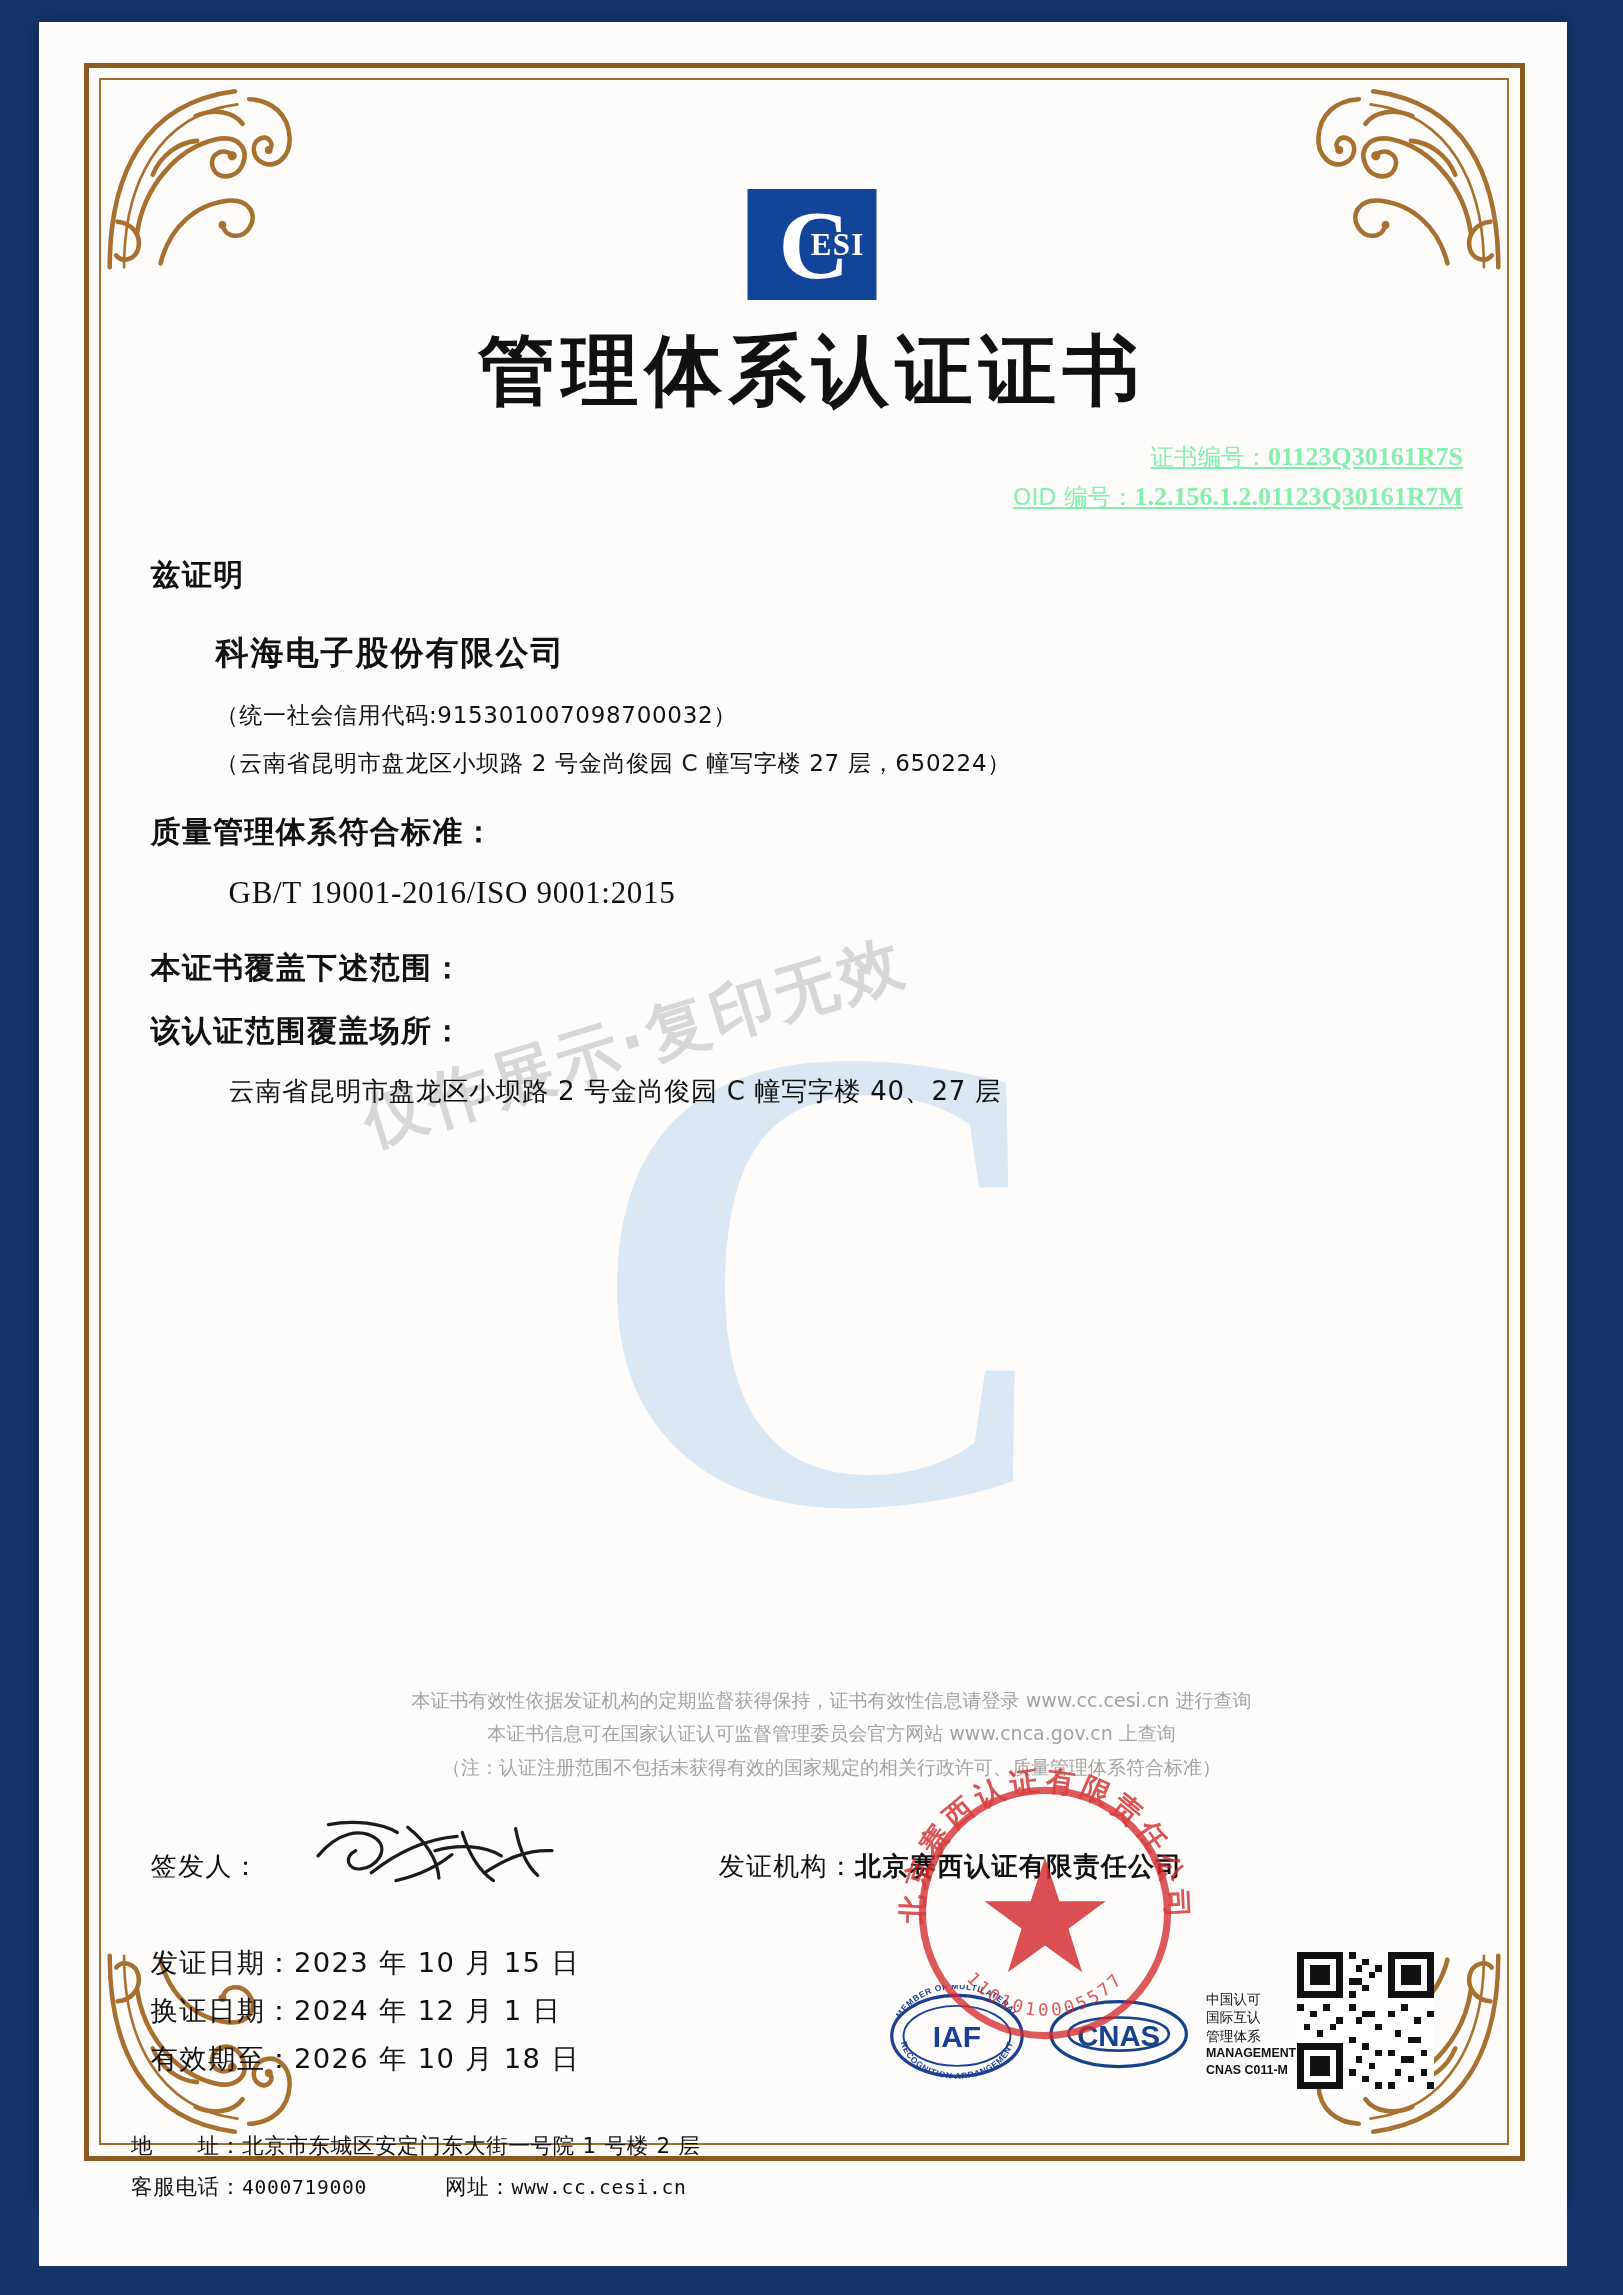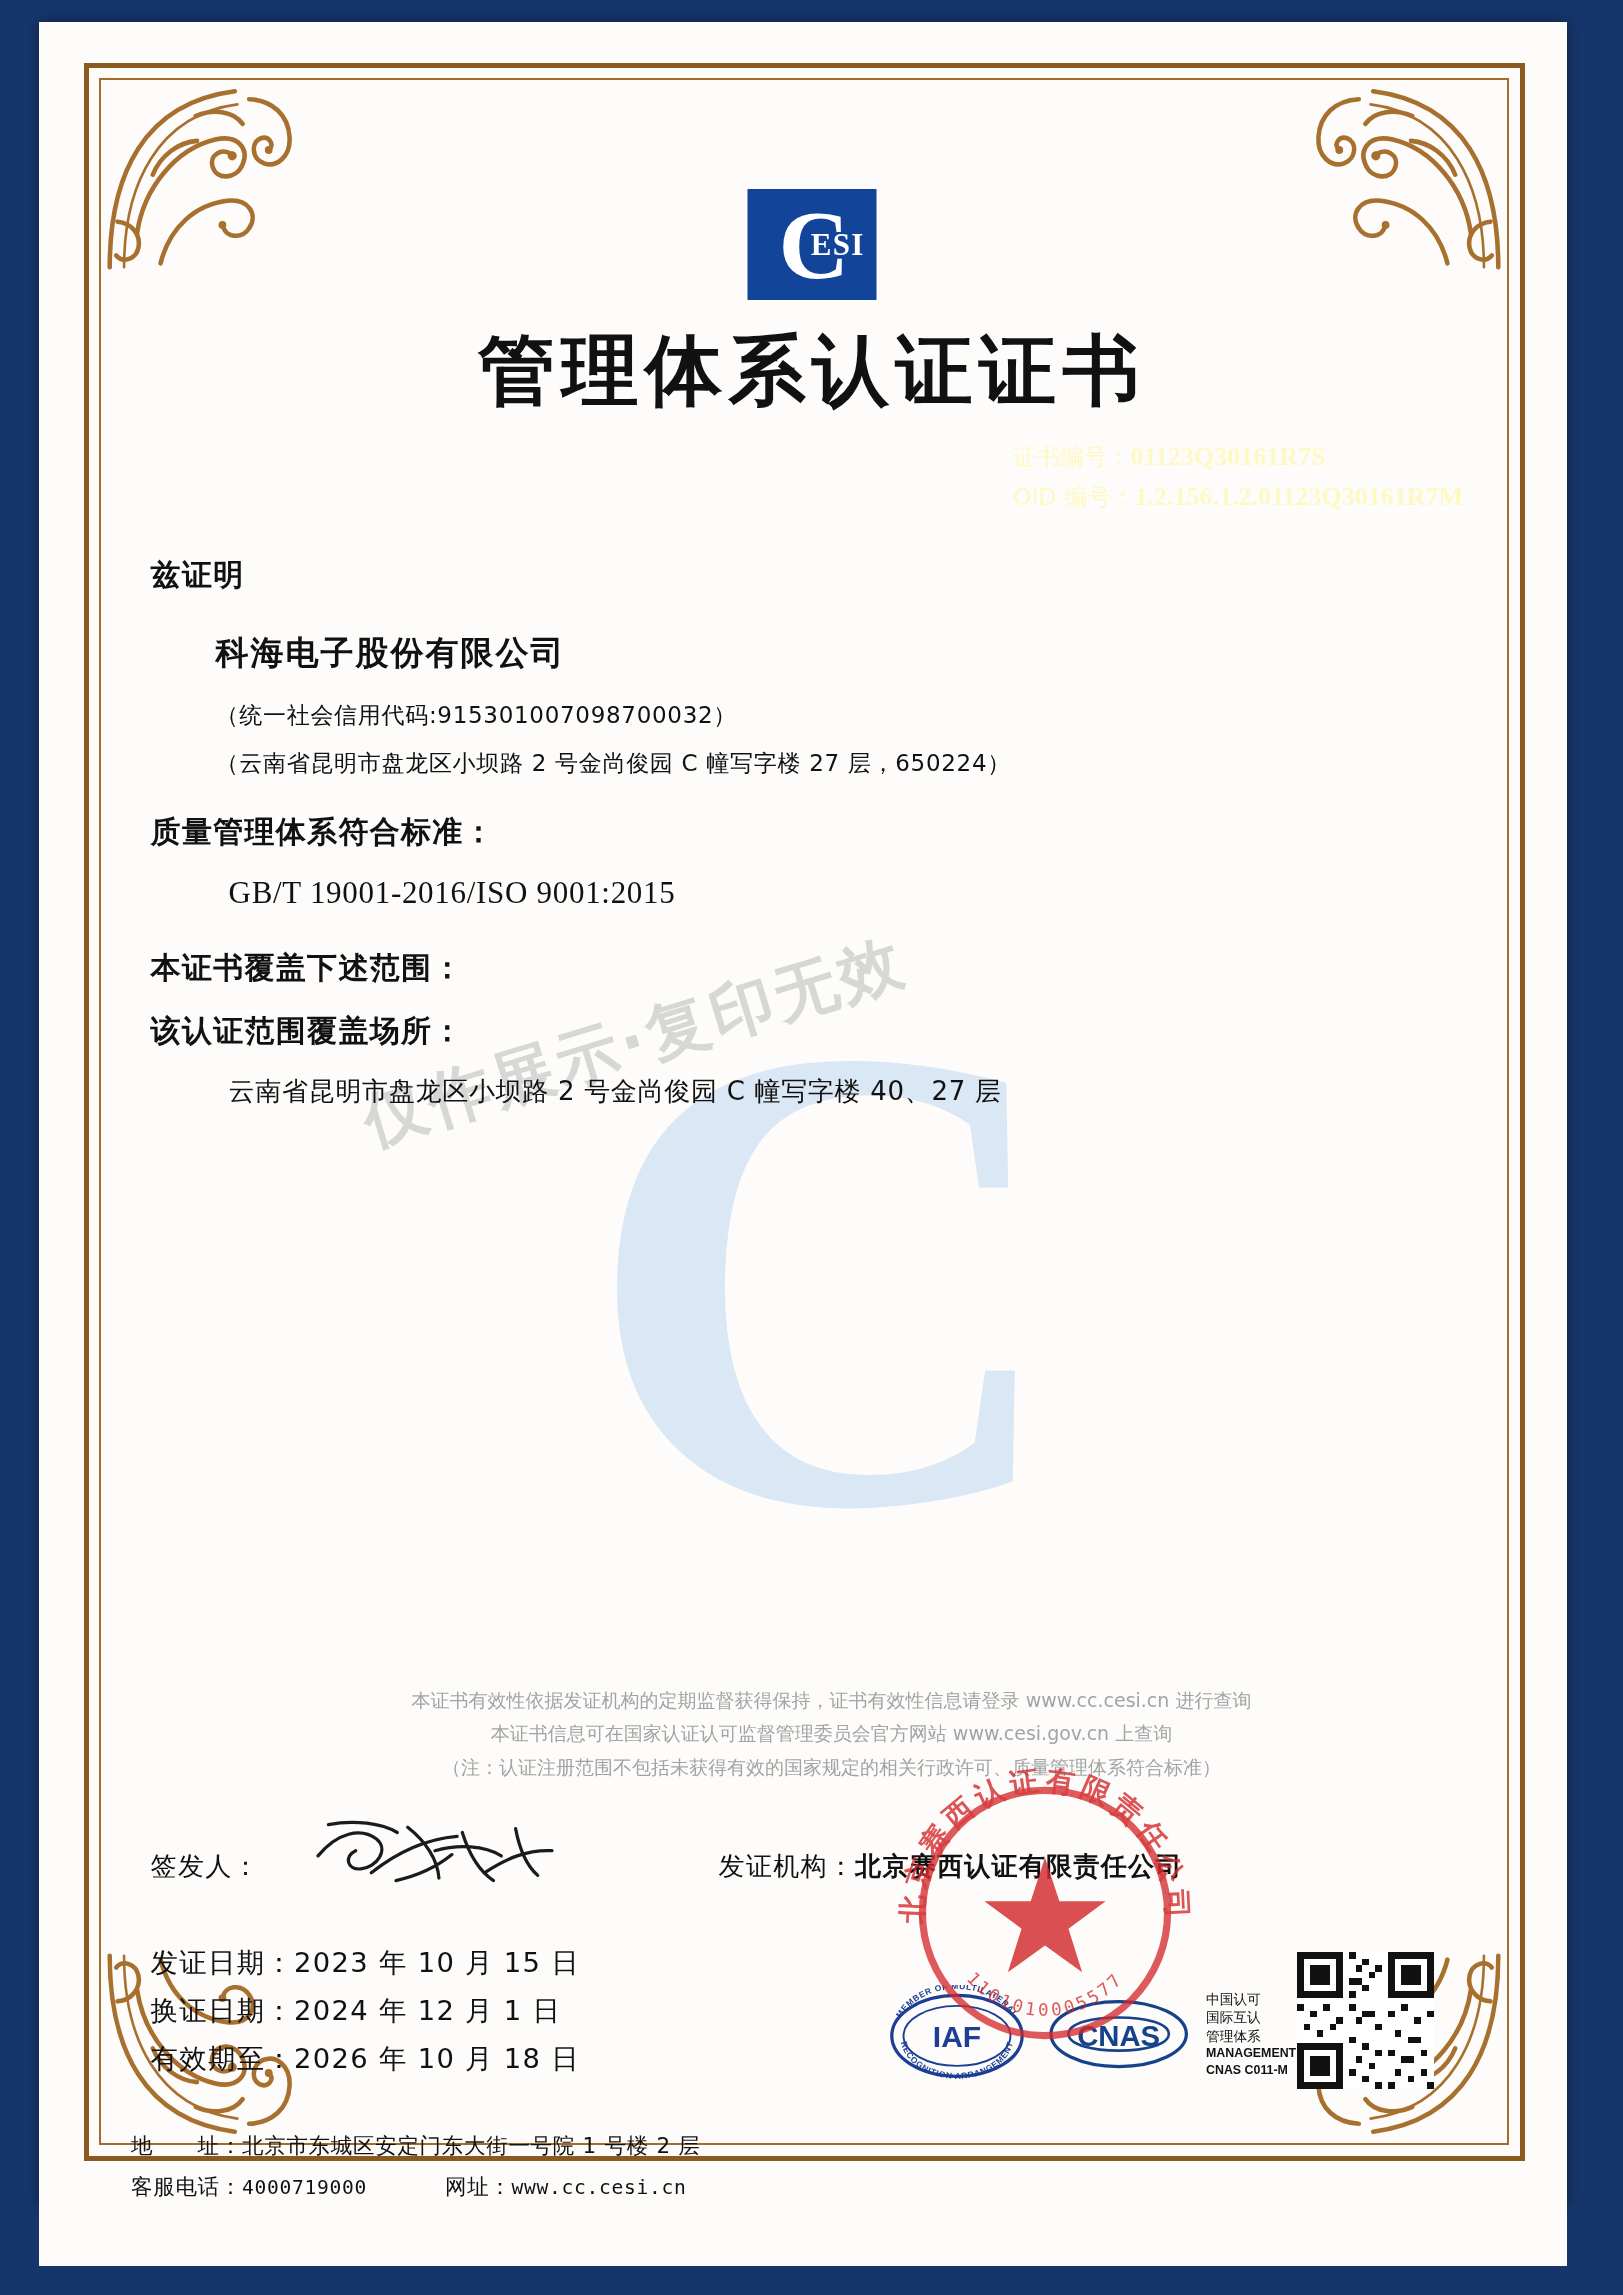--- a/index.html
+++ b/index.html
@@ -103,25 +103,26 @@
     text-align:center;
     font-family:"DejaVu Sans", sans-serif;
     font-weight:bold;
     font-size:77px;
     letter-spacing:6.5px;
     color:#111;
   }
 
   .cert-nums{
     position:absolute;right:30px;top:339px;
-    text-align:left;
+    text-align:right;
     font-family:"Liberation Serif", serif;
     font-size:26px;
-    color:#fef9c3;
+    color:#86efac;
     line-height:1.55;
+    text-decoration:underline;
   }
   .cert-nums b{font-weight:bold;}
   .cert-nums .lbl{font-family:"DejaVu Sans", sans-serif;font-size:23.5px;}
 
   .body-block{
     position:absolute;left:19.6px;right:19.6px;top:457px;
     color:#111;
   }
   .l-zizhengming{
     font-family:"DejaVu Sans", sans-serif;
@@ -365,21 +366,21 @@
       <div class="l-addr">（云南省昆明市盘龙区小坝路 2 号金尚俊园 C 幢写字楼 27 层，650224）</div>
       <div class="l-standard-h">质量管理体系符合标准：</div>
       <div class="l-standard">GB/T 19001-2016/ISO 9001:2015</div>
       <div class="l-scope-h">本证书覆盖下述范围：</div>
       <div class="l-site-h">该认证范围覆盖场所：</div>
       <div class="l-site">云南省昆明市盘龙区小坝路 2 号金尚俊园 C 幢写字楼 40、27 层</div>
     </div>
 
     <div class="notes">
       <div>本证书有效性依据发证机构的定期监督获得保持，证书有效性信息请登录 www.cc.cesi.cn 进行查询</div>
-      <div>本证书信息可在国家认证认可监督管理委员会官方网站 www.cesi.gov.cn 上查询</div>
+      <div>本证书信息可在国家认证认可监督管理委员会官方网站 www.cnca.gov.cn 上查询</div>
       <div>（注：认证注册范围不包括未获得有效的国家规定的相关行政许可、质量管理体系符合标准）</div>
     </div>
 
     <div class="sig-row">
       <div class="sig-label">签发人：</div>
       <div class="sig-img">
         <svg viewBox="0 0 420 120" width="274" height="78">
           <g fill="none" stroke="#1b1b1b" stroke-width="5" stroke-linecap="round" stroke-linejoin="round">
             <path d="M30 66 C60 30 96 22 120 40 C140 56 120 84 96 86 C74 88 70 66 88 58"></path>
             <path d="M46 18 C86 10 128 16 152 30"></path>

